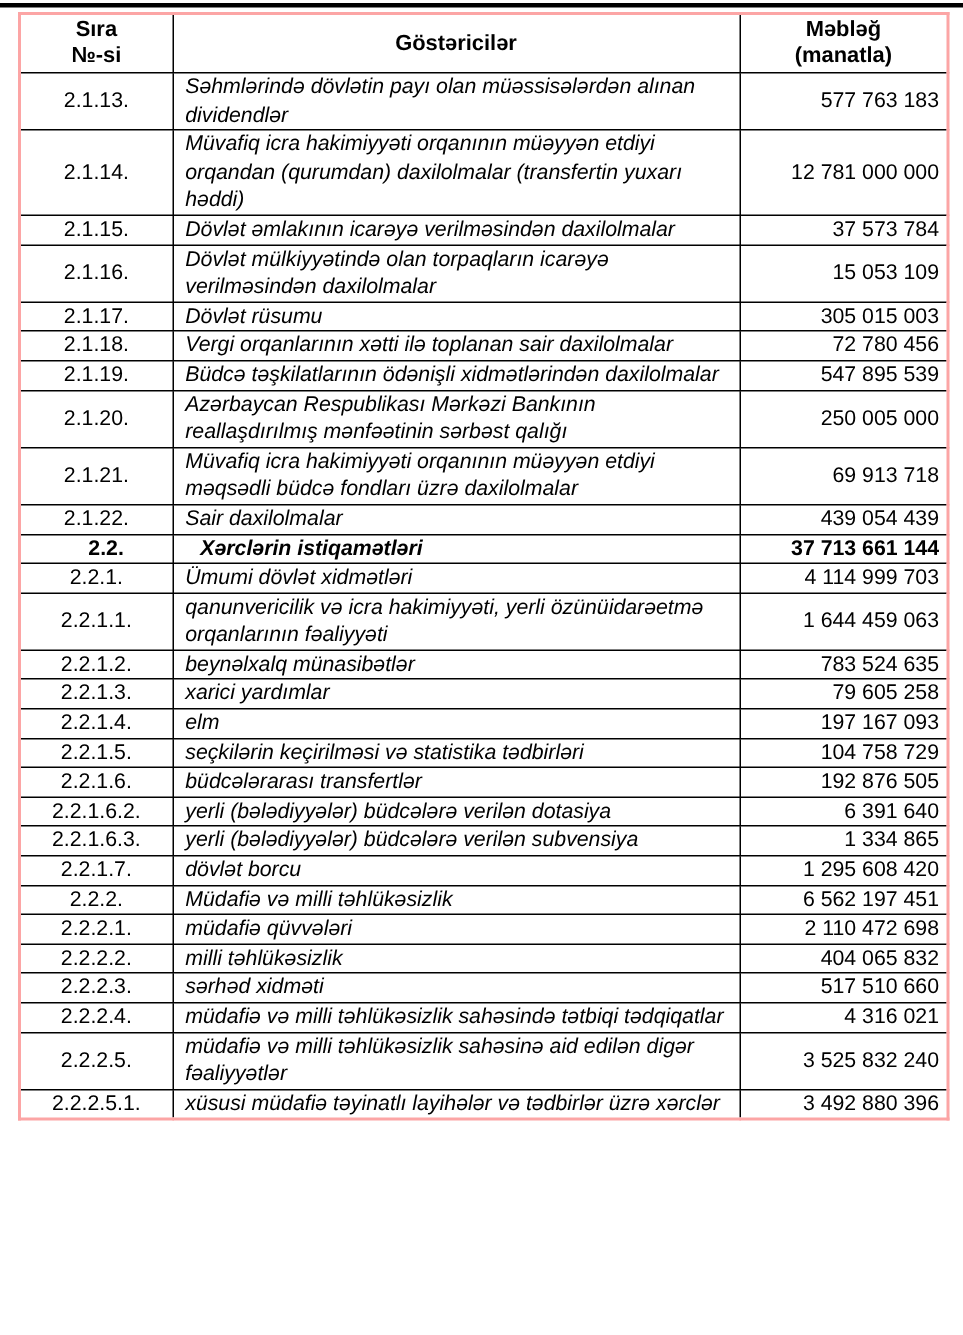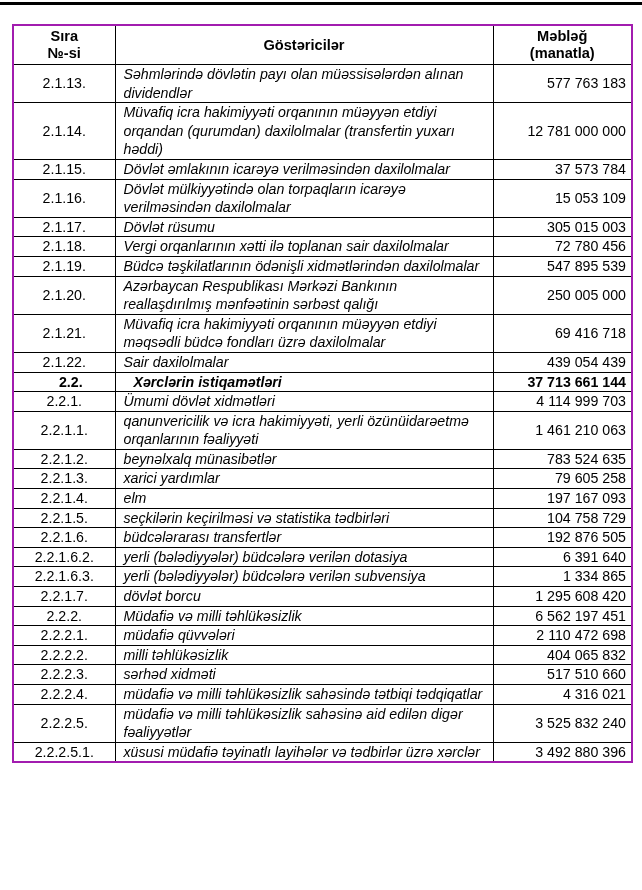--- a/index.html
+++ b/index.html
@@ -19,25 +19,25 @@
     position: absolute;
     left: 0;
     top: 2px;
     width: 642px;
     height: 3px;
     background: #000000;
   }
   table.budget-table {
     position: absolute;
     left: 12px;
-    top: 24px;
+    top: 8px;
     width: 619px;
     border-collapse: collapse;
     table-layout: fixed;
-    border: 2px solid #a21caf;
+    border: 2px solid #fca5a5;
   }
   .budget-table col.c-no     { width: 102px; }
   .budget-table col.c-label  { width: 378px; }
   .budget-table col.c-amount { width: 139px; }
   .budget-table th,
   .budget-table td {
     border: 1px solid #000000;
     font-size: 14.2px;
     line-height: 18.6px;
     padding: 0 5px;
@@ -126,41 +126,41 @@
         <td class="amount">547 895 539</td>
       </tr>
       <tr>
         <td class="no">2.1.20.</td>
         <td class="label">Azərbaycan Respublikası Mərkəzi Bankının reallaşdırılmış mənfəətinin sərbəst qalığı</td>
         <td class="amount">250 005 000</td>
       </tr>
       <tr>
         <td class="no">2.1.21.</td>
         <td class="label">Müvafiq icra hakimiyyəti orqanının müəyyən etdiyi məqsədli büdcə fondları üzrə daxilolmalar</td>
-        <td class="amount">69 416 718</td>
+        <td class="amount">69 913 718</td>
       </tr>
       <tr>
         <td class="no">2.1.22.</td>
         <td class="label">Sair daxilolmalar</td>
         <td class="amount">439 054 439</td>
       </tr>
       <tr class="bold">
         <td class="no">2.2.</td>
         <td class="label">Xərclərin istiqamətləri</td>
         <td class="amount">37 713 661 144</td>
       </tr>
       <tr>
         <td class="no">2.2.1.</td>
         <td class="label">Ümumi dövlət xidmətləri</td>
         <td class="amount">4 114 999 703</td>
       </tr>
       <tr>
         <td class="no">2.2.1.1.</td>
         <td class="label">qanunvericilik və icra hakimiyyəti, yerli özünüidarəetmə orqanlarının fəaliyyəti</td>
-        <td class="amount">1 461 210 063</td>
+        <td class="amount">1 644 459 063</td>
       </tr>
       <tr>
         <td class="no">2.2.1.2.</td>
         <td class="label">beynəlxalq münasibətlər</td>
         <td class="amount">783 524 635</td>
       </tr>
       <tr>
         <td class="no">2.2.1.3.</td>
         <td class="label">xarici yardımlar</td>
         <td class="amount">79 605 258</td>

